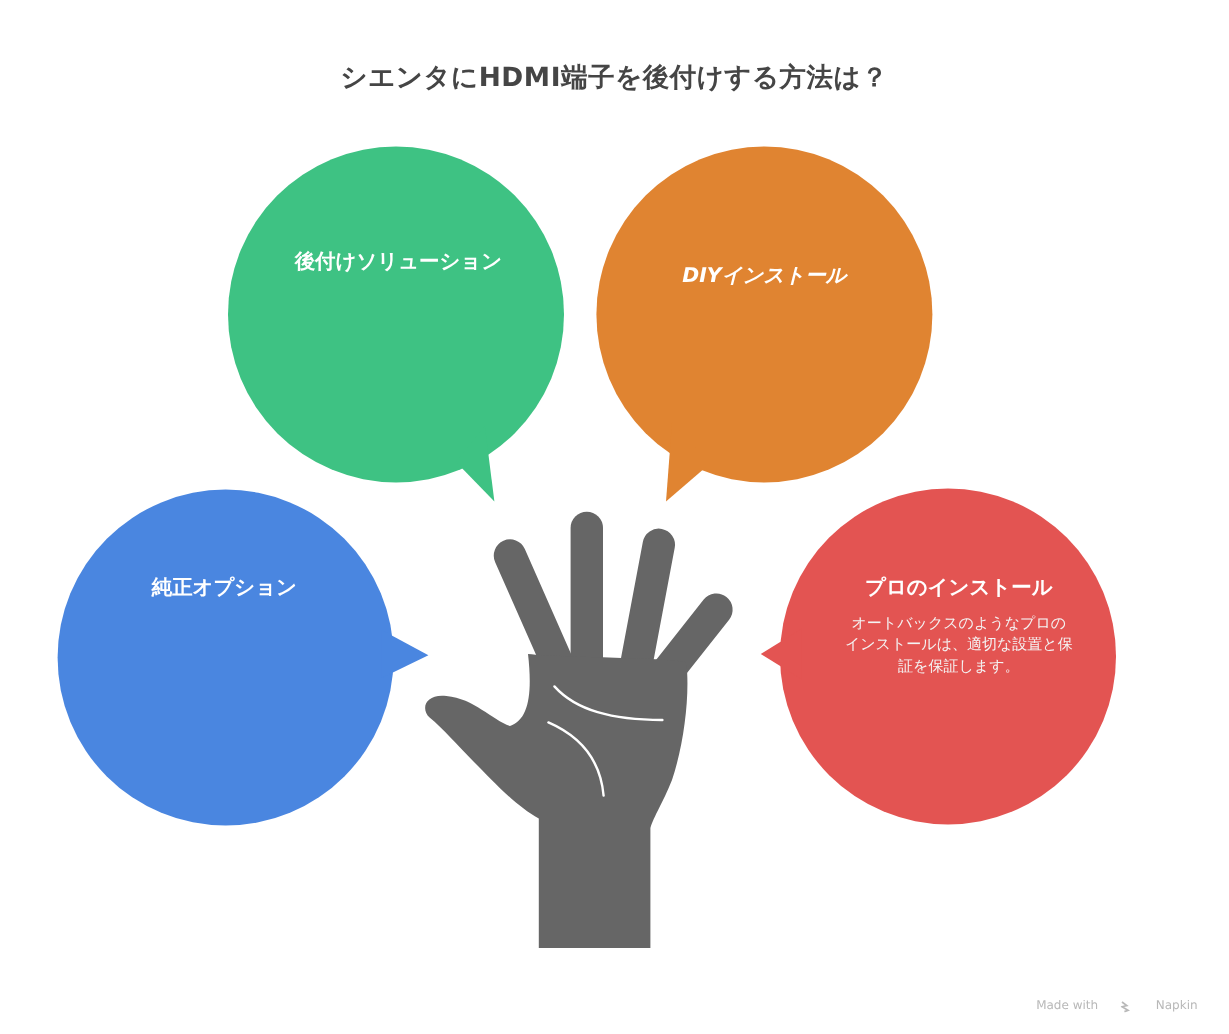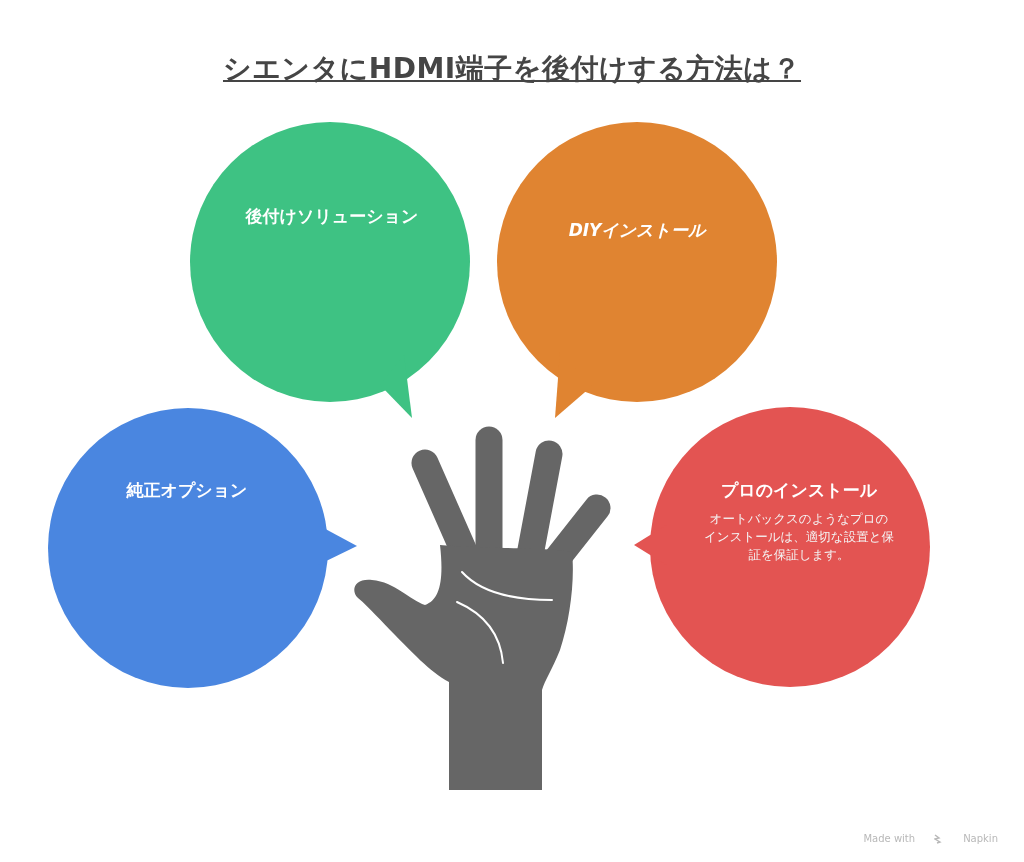--- a/index.html
+++ b/index.html
@@ -1,19 +1,19 @@
 <!DOCTYPE html>
 <html><head>
   <meta charset="utf-8">
   <style>
     html, body { margin:0; padding:0; background:#ffffff; }
     body { width:1024px; height:862px; position:relative; overflow:hidden;
            font-family:"DejaVu Sans","Liberation Sans",sans-serif; }
     .title { position:absolute; top:50px; left:0; width:1024px; text-align:center;
-             font-size:28px; font-weight:bold; color:#454545; letter-spacing:0.5px;text-decoration:underline; }
+             font-size:22px; font-weight:bold; color:#454545; letter-spacing:0.5px; }
     svg.canvas { position:absolute; left:0; top:0; }
     .bubble-text { position:absolute; width:190px; text-align:center; color:#ffffff; }
     .bubble-text .head { font-size:17px; font-weight:bold; line-height:24px; margin-bottom:8px; }
     .bubble-text .body { font-size:12.5px; line-height:18px; color:#f4f4f4; }
     .footer { position:absolute; right:26px; bottom:18px; font-size:10px; color:#b8b8b8;
               display:flex; align-items:center; gap:19px; }
   </style>
 </head>
 <body>
 
@@ -57,21 +57,21 @@
              C380,620 370,608 358,598
              C350,590 355,578 372,580
              C395,582 410,600 425,605
              C440,600 444,580 440,545 Z"></path>
 
     <path d="M462,572 C480,592 510,600 552,600" fill="none" stroke="#ffffff" stroke-width="2" stroke-linecap="round"></path>
     <path d="M457,602 C480,612 500,630 503,663" fill="none" stroke="#ffffff" stroke-width="2" stroke-linecap="round"></path>
   </g>
 </svg>
 
-<div class="bubble-text" style="left:237px; top:206px;font-family:Liberation Mono, monospace;">
+<div class="bubble-text" style="left:237px; top:206px;">
   <div class="head">後付けソリューション</div>
 </div>
 
 <div class="bubble-text" style="left:542px; top:218px;font-style:italic;">
   <div class="head">DIYインストール</div>
 </div>
 
 <div class="bubble-text" style="left:92px; top:478px;">
   <div class="head">純正オプション</div>
 </div>

